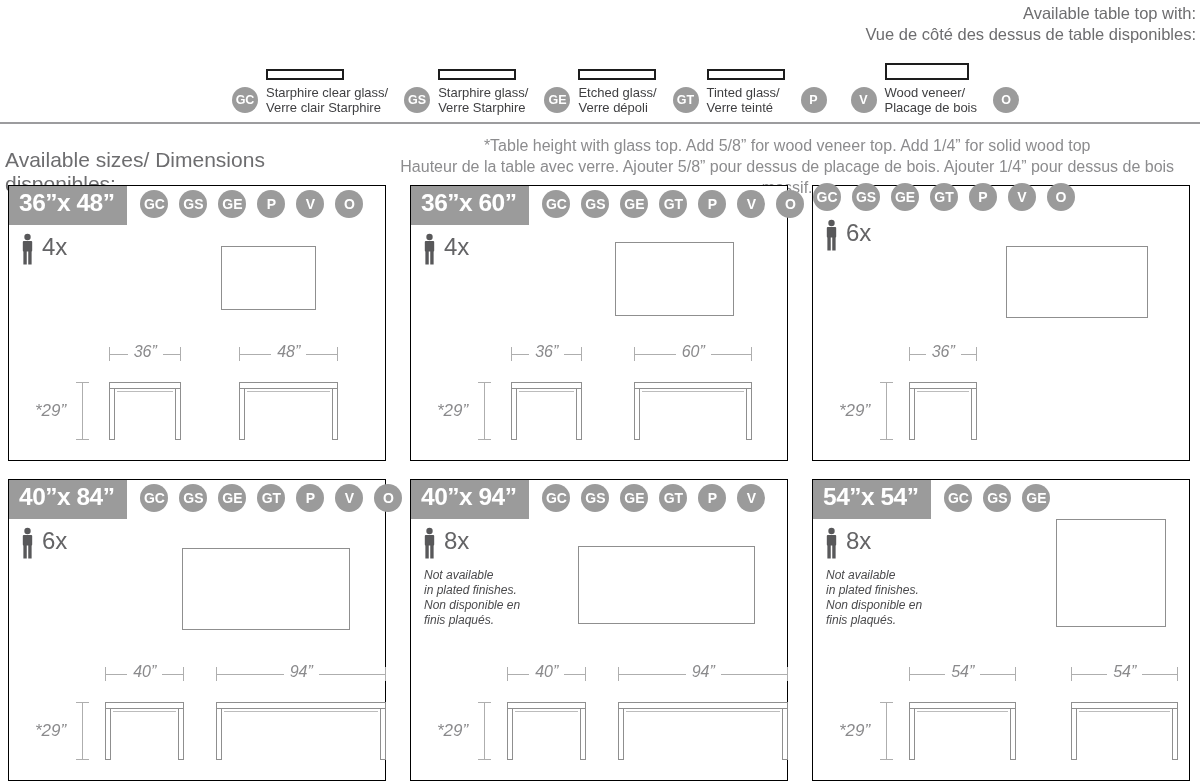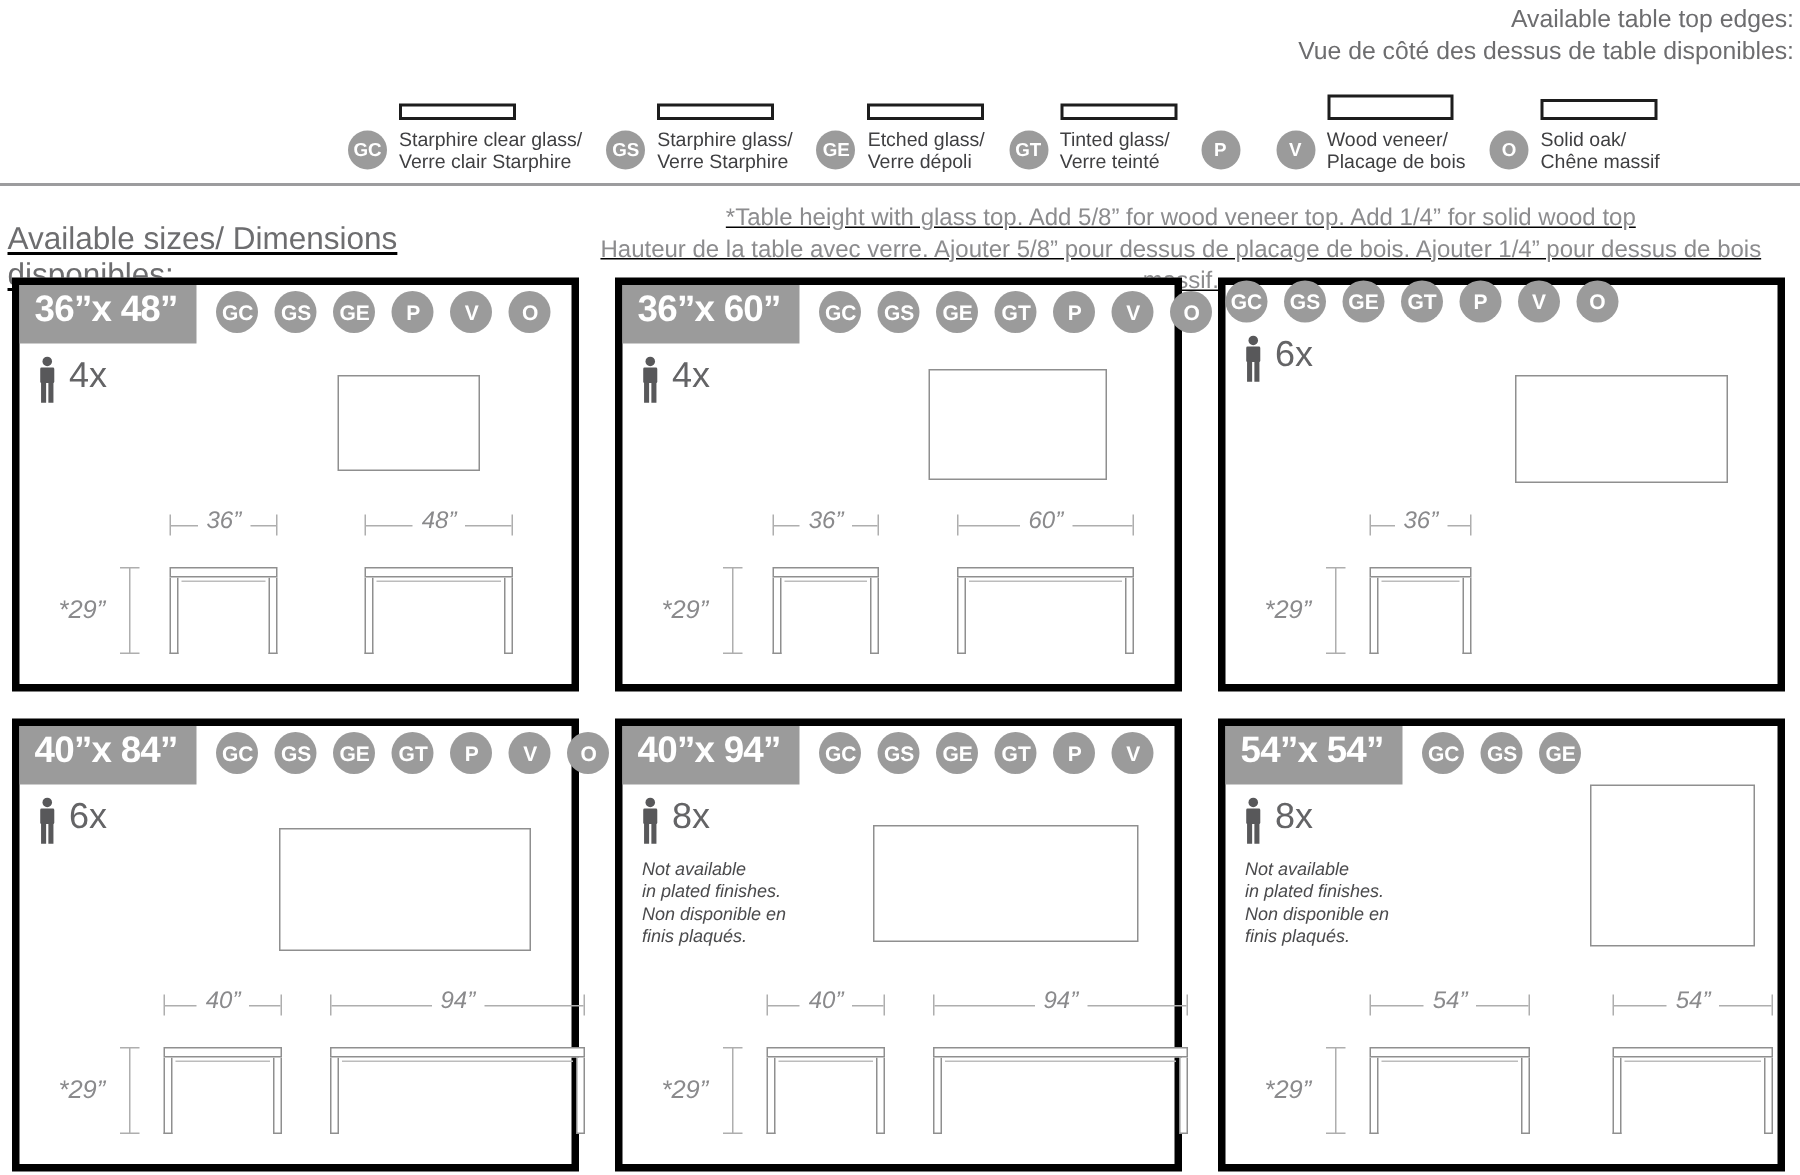--- a/index.html
+++ b/index.html
@@ -23,29 +23,29 @@
   .profile-porcelain::after { content:''; position:absolute; left:0; right:0;
     top:1px; height:2px; background:#1d1d1d; }
   .profile-veneer { height:17px; width:84px; }
   .profile-oak { height:14px; border-width:2.5px; }
   .edge-label { font-size:13px; color:#3f3f41; line-height:1.14; }
 
   .divider { height:2px; background:#9c9c9e; }
 
   
   .mid { display:flex; justify-content:space-between; align-items:flex-start;
-    padding:12px 3px 0 5px; height:60px;text-decoration:underline; }
+    padding:12px 3px 0 5px; height:60px; }
   .sizes-heading { font-size:21px; color:#6d6d6f; margin-top:12px; }
   .height-note { text-align:center; font-size:16px; color:#8c8c8e;
     line-height:1.3; white-space:pre-line; }
 
   
   .grid { display:grid; grid-template-columns:repeat(3,378px); column-gap:24px;
     row-gap:18px; padding:1px 0 0 8px; }
-  .panel { position:relative; border:5px solid #000000; background:#fff; }
+  .panel { position:relative; border:1px solid #000000; background:#fff; }
   .panel.r1 { height:276px; }
   .panel.r2 { height:302px; }
 
   .panel-head { display:flex; align-items:center; }
   .size-box { background:#9b9b9b; color:#fff; font-weight:bold;
     font-size:24.5px; letter-spacing:-0.5px; padding:3px 13px 8px 10px;
     margin-right:13px; white-space:nowrap; }
   .badges { display:flex; align-items:center; gap:11px; margin-top:-3px; }
   .badge { width:28px; height:28px; border-radius:50%; background:#9b9b9b;
     color:#fff; font-weight:bold; font-size:14px; display:flex;
@@ -83,21 +83,21 @@
     bottom:-4px; height:1px; background:#bcbcbc; }
   .tbody { display:flex; justify-content:space-between; }
   .leg { width:6px; height:51px; border:1px solid #8f8f8f; border-top:none;
     background:#fff; }
 </style>
 </head>
 <body>
 
 <div class="top">
   <div class="top-titles">
-    <div>Available table top edges:</div>
+    <div>Available table top with:</div>
     <div>Vue de côté des dessus de table disponibles:</div>
   </div>
   <div class="edge-row">
 
     <div class="edge-item">
       <span class="edge-badge">GC</span>
       <span class="edge-right">
         <span class="profile"></span>
         <span class="edge-label">
           <div>Starphire clear glass/</div>
@@ -149,27 +149,20 @@
         <span class="profile profile-veneer"></span>
         <span class="edge-label">
           <div>Wood veneer/</div>
           <div>Placage de bois</div>
         </span>
       </span>
     </div>
 
     <div class="edge-item">
       <span class="edge-badge">O</span>
-      <span class="edge-right">
-        <span class="profile profile-oak"></span>
-        <span class="edge-label">
-          <div>Solid oak/</div>
-          <div>Chêne massif</div>
-        </span>
-      </span>
     </div>
 
   </div>
 </div>
 
 <div class="divider"></div>
 
 <div class="mid">
   <div class="sizes-heading">Available sizes/ Dimensions disponibles:</div>
   <div class="height-note">*Table height with glass top. Add 5/8” for wood veneer top. Add 1/4” for solid wood top

